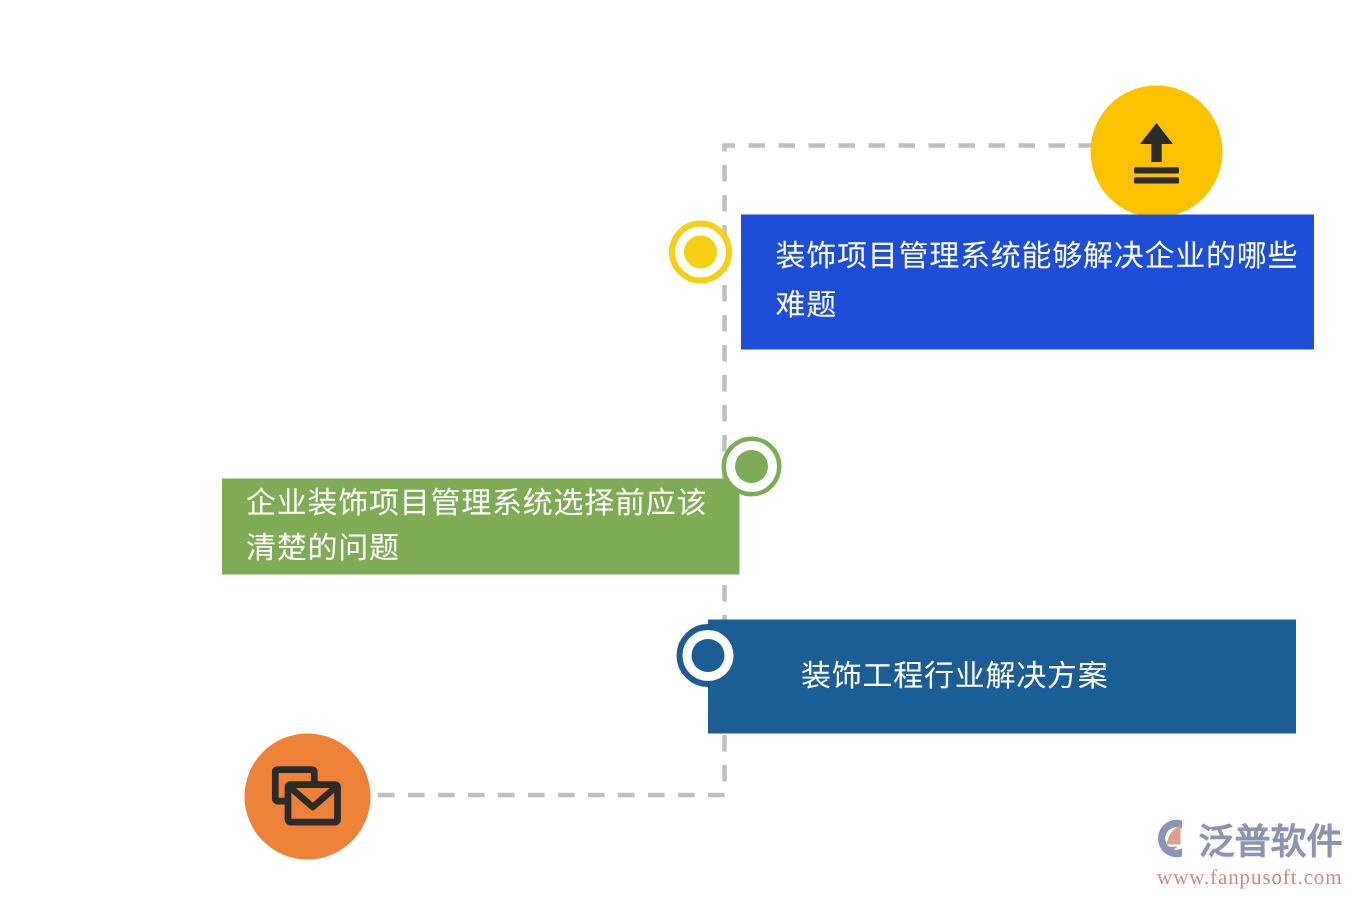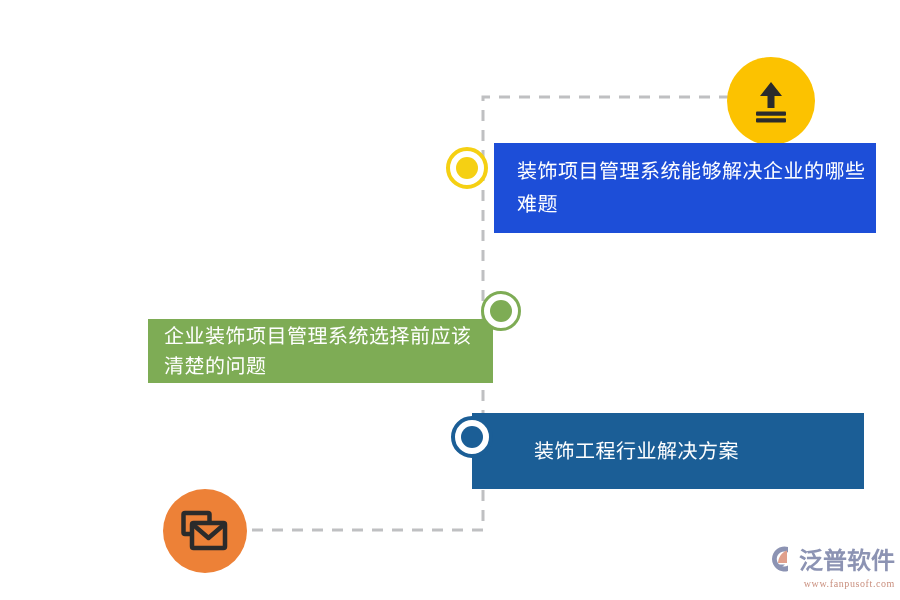--- a/index.html
+++ b/index.html
@@ -180,21 +180,21 @@
     gap: 4px;
   }
   #brand-name {
     font-size: 24px;
     font-weight: bold;
     color: #8c93b3;
     letter-spacing: 0px;
     font-family: "Liberation Sans", "DejaVu Sans", sans-serif;
   }
   #brand-url {
-    font-size: 10px;
+    font-size: 14px;
     color: #c98f7e;
     letter-spacing: 0.6px;
     margin-top: 2px;
     margin-left: 7px;
     font-family: "Liberation Serif", "DejaVu Serif", serif;
   }
 </style>
 </head>
 <body>
 

